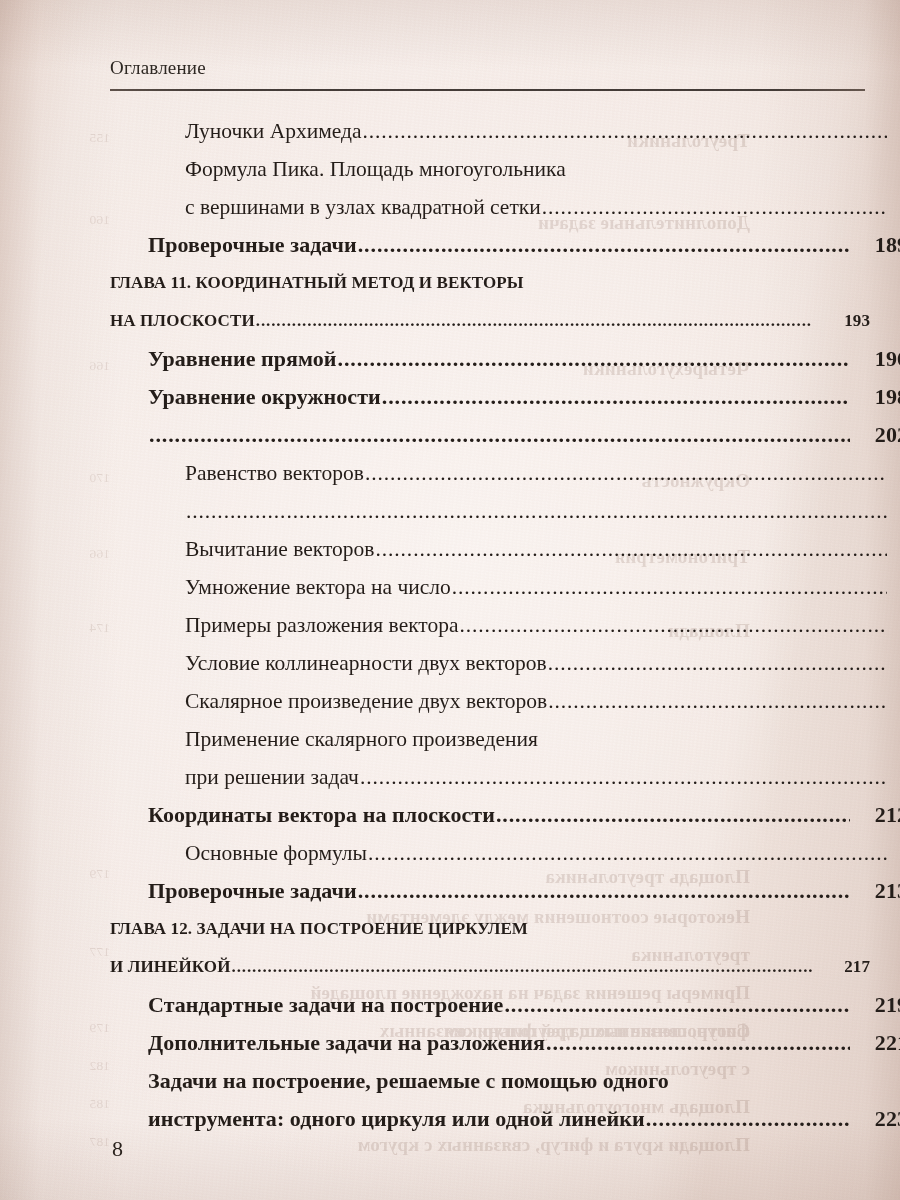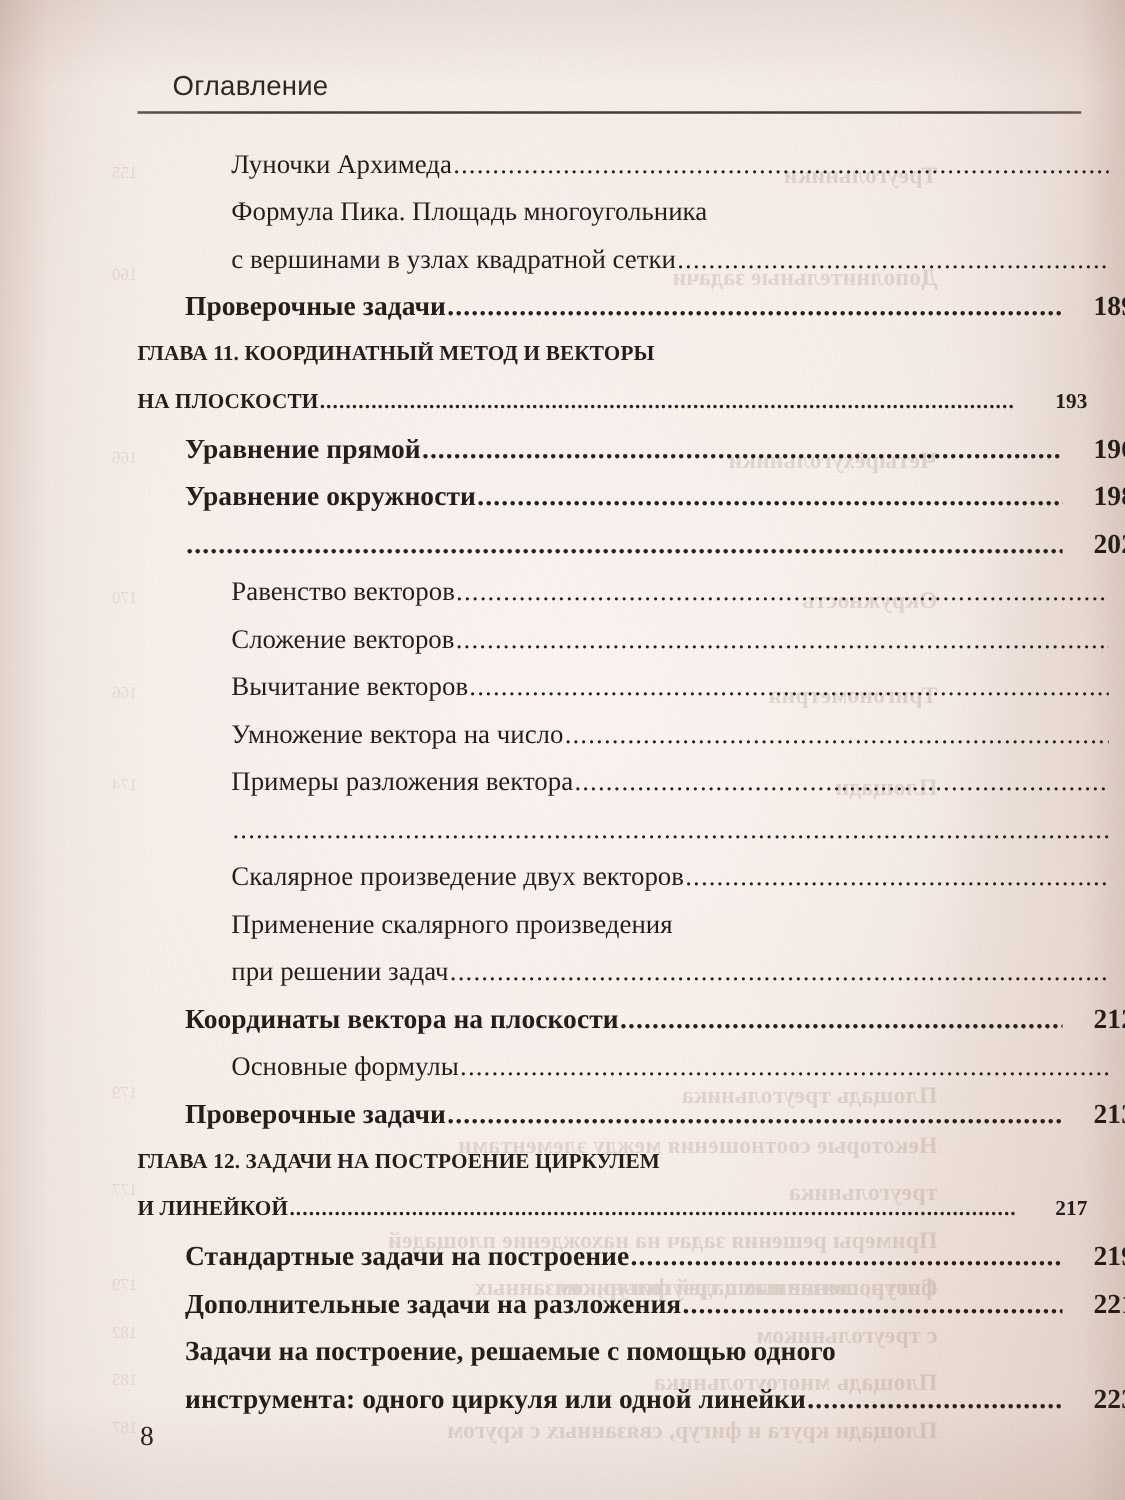--- a/index.html
+++ b/index.html
@@ -100,26 +100,25 @@
   
 
   #header {
     position: absolute;
     left: 110px;
     top: 58px;
     width: 755px;
   }
 
   #header-title {
-    font-family: Liberation Sans, sans-serif;
-    font-size: 22px;
+    font-family: Liberation Serif, serif;
+    font-size: 19px;
     color: #2e2823;
     letter-spacing: .2px;
     line-height: 1;
-    margin-left: 28px;
   }
 
   #header-rule {
     position: absolute;
     left: 110px;
     top: 89px;
     width: 755px;
     height: 2px;
     background: linear-gradient(to right, #4a3d35, #2c2420 12%, #2c2420 88%, #54453c);
     opacity: .88;
@@ -306,40 +305,40 @@
       <div class="entry row lvl2">
         <span class="leader"></span>
         <span class="page">202</span>
       </div>
       <div class="entry row lvl3">
         <span class="label">Равенство векторов</span>
         <span class="leader"></span>
         <span class="page">203</span>
       </div>
       <div class="entry row lvl3">
-        <span class="label">Сложение векторов</span>
         <span class="leader"></span>
         <span class="page">205</span>
       </div>
       <div class="entry row lvl3">
         <span class="label">Вычитание векторов</span>
         <span class="leader"></span>
         <span class="page">206</span>
       </div>
       <div class="entry row lvl3">
         <span class="label">Умножение вектора на число</span>
         <span class="leader"></span>
         <span class="page">206</span>
       </div>
       <div class="entry row lvl3">
         <span class="label">Примеры разложения вектора</span>
         <span class="leader"></span>
         <span class="page">207</span>
       </div>
       <div class="entry row lvl3">
+        <span class="label">Условие коллинеарности двух векторов</span>
         <span class="leader"></span>
         <span class="page">208</span>
       </div>
       <div class="entry row lvl3">
         <span class="label">Скалярное произведение двух векторов</span>
         <span class="leader"></span>
         <span class="page">209</span>
       </div>
       <div class="entry row lvl3 nodots">
         <span class="label">Применение скалярного произведения</span>

